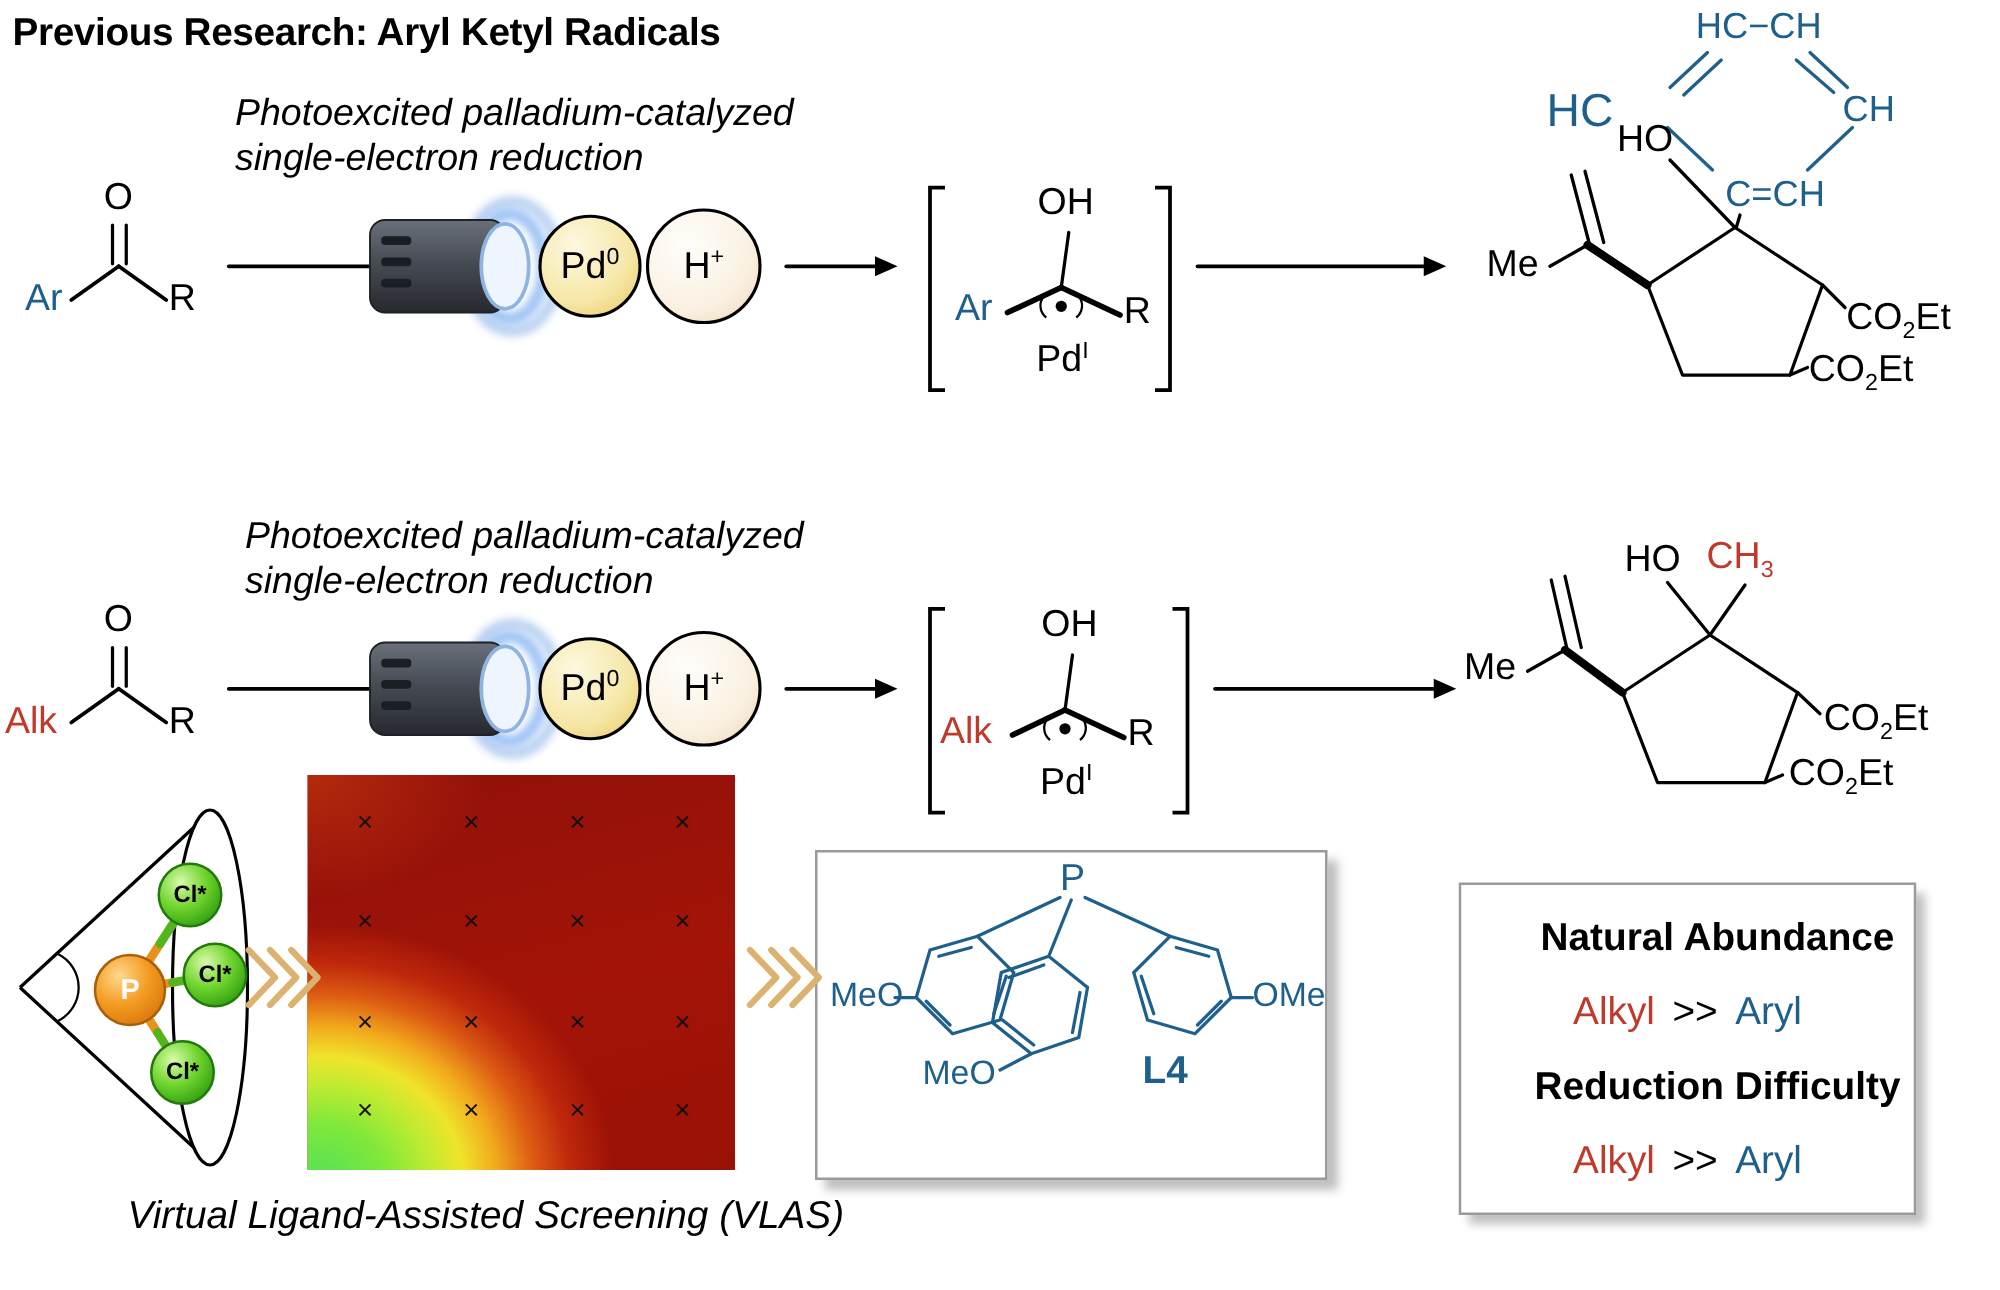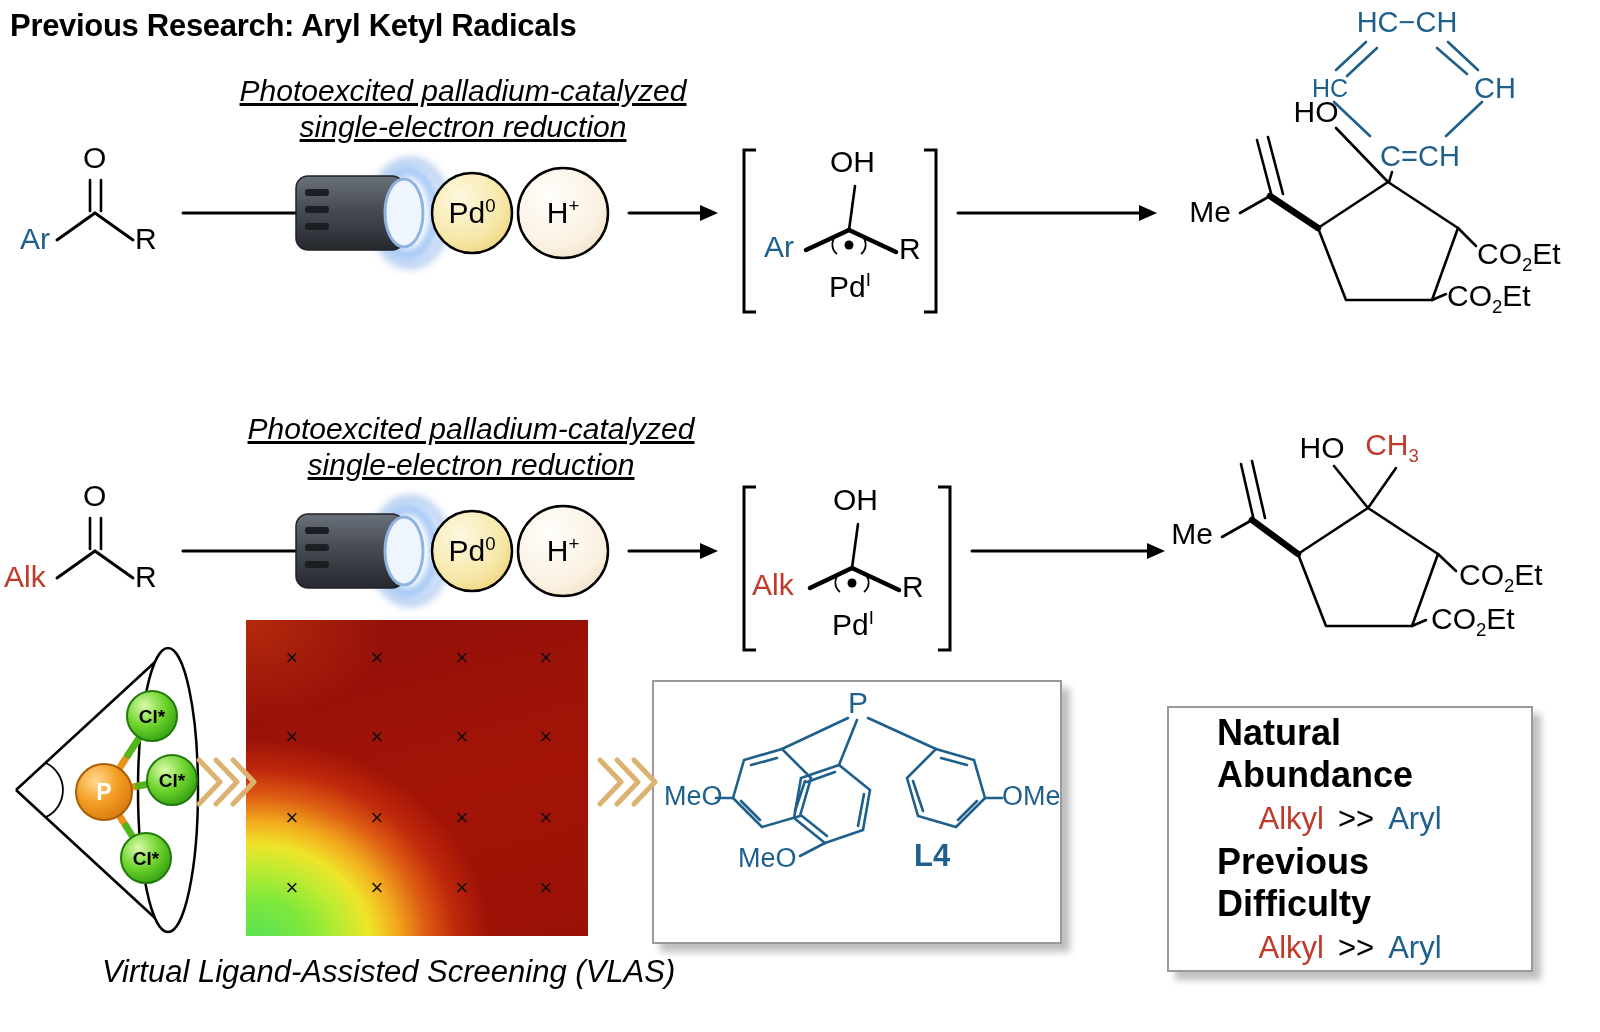--- a/index.html
+++ b/index.html
@@ -5,21 +5,21 @@
   html,body{margin:0;padding:0;background:#fff;}
   #fig{position:relative;width:1600px;height:1032px;background:#fff;
        font-family:"Liberation Sans","DejaVu Sans",sans-serif;overflow:hidden;}
   .boxlayer,.labellayer{position:absolute;left:0;top:0;width:1600px;height:854px;}
   .boxlayer{z-index:1;}
   svg.layer{position:absolute;left:0;top:0;z-index:2;pointer-events:none;}
   .labellayer{z-index:3;pointer-events:none;}
   .lbl{position:absolute;white-space:nowrap;line-height:1;font-size:30px;color:#000;}
   .ctr{transform:translate(-50%,-50%);}
   .title{font-size:31px;font-weight:bold;letter-spacing:-0.3px;}
-  .capt{font-size:30px;font-style:italic;text-align:center;width:550px;text-decoration:underline;}
+  .capt{font-size:30px;font-style:italic;width:550px;}
   .i{font-style:italic;}
   .b{font-weight:bold;}
   .blue{color:var(--aryl-blue,#1e5f8c);}
   .red{color:var(--alkyl-red,#c0392b);}
   sup{font-size:0.62em;}
   sub{font-size:0.62em;}
   
   .bond{stroke:#000;stroke-width:3;stroke-linecap:round;}
   .bond2{stroke:#000;stroke-width:2.6;stroke-linecap:round;}
   .bondb{stroke:#000;stroke-width:4.5;stroke-linecap:round;}
@@ -32,21 +32,21 @@
   .glow1{stroke:#7fb0f2;stroke-width:9;fill:none;opacity:.85;filter:url(#blur);}
   .glow2{stroke:#3e7fd8;stroke-width:6;fill:none;opacity:.5;filter:url(#blur);}
   .cline{stroke:#000;stroke-width:2.6;}
   .bOr{stroke:#e8921c;stroke-width:7;stroke-linecap:round;}
   .bGr{stroke:#54b41c;stroke-width:7;stroke-linecap:round;}
   .arrowhead{fill:#000;}
   
   .panel{position:absolute;background:#fff;border:2.5px solid #9a9a9a;
          box-shadow:8px 8px 7px rgba(0,0,0,0.25);box-sizing:border-box;}
   #compareBox{display:flex;flex-direction:column;justify-content:space-evenly;align-items:center;}
-  .cmp-h{font-size:36px;font-weight:bold;color:#000;margin-left:48px;}
+  .cmp-h{font-size:31px;font-weight:bold;color:#000;margin-left:48px;}
   .cmp-line{display:flex;gap:14px;font-size:31px;align-items:baseline;}
   
   .heatmap{position:absolute;left:246px;top:620px;width:342px;height:316px;
     background:
       radial-gradient(ellipse 78% 74% at 3% 103%, #52e158 0%, #80e83b 20%, #beeb31 33%, #efe42a 43%, #f2aa1d 53%, #dd5c13 64%, #bf280b 75%, rgba(156,17,6,0) 88%),
       radial-gradient(ellipse 60% 45% at 0% 0%, rgba(224,74,16,0.45) 0%, rgba(224,74,16,0) 70%),
       linear-gradient(165deg, #90100a 0%, #a31407 55%, #9a1106 100%);}
   .hx{position:absolute;transform:translate(-50%,-50%);font-size:22px;color:#111;}
 </style>
 </head>
@@ -76,21 +76,21 @@
 
     <div class="panel" style="left:652px;top:680px;width:410px;height:264px;"></div>
 
     <div class="panel" id="compareBox" style="left:1167px;top:706px;width:366px;height:266px;">
       <div class="cmp-h">Natural Abundance</div>
       <div class="cmp-line">
         <span class="red">Alkyl</span>
         <span>&gt;&gt;</span>
         <span class="blue">Aryl</span>
       </div>
-      <div class="cmp-h">Previous Difficulty</div>
+      <div class="cmp-h">Reduction Difficulty</div>
       <div class="cmp-line">
         <span class="red">Alkyl</span>
         <span>&gt;&gt;</span>
         <span class="blue">Aryl</span>
       </div>
     </div>
   </div>
 
   <svg class="layer" width="1600" height="1032" viewBox="0 0 1600 1032">
     <defs>
@@ -294,21 +294,21 @@
     <div class="lbl" style="left:83px;top:143px">O</div>
     <div class="lbl blue" style="left:20px;top:224px">Ar</div>
     <div class="lbl" style="left:135px;top:224px">R</div>
     <div class="lbl ctr" style="left:472px;top:212px"><span>Pd</span><sup>0</sup></div>
     <div class="lbl ctr" style="left:563px;top:212px"><span>H</span><sup>+</sup></div>
     <div class="lbl" style="left:830px;top:147px">OH</div>
     <div class="lbl blue" style="left:764px;top:232px">Ar</div>
     <div class="lbl" style="left:899px;top:234px">R</div>
     <div class="lbl" style="left:829px;top:271px"><span>Pd</span><sup>I</sup></div>
     <div class="lbl ctr blue" style="left:1407px;top:22px;font-size:29px">HC−CH</div>
-    <div class="lbl ctr blue" style="left:1330px;top:88px;font-size:25px">HC</div>
+    <div class="lbl ctr blue" style="left:1264px;top:88px;font-size:37px">HC</div>
     <div class="lbl ctr blue" style="left:1495px;top:88px;font-size:29px">CH</div>
     <div class="lbl ctr blue" style="left:1420px;top:156px;font-size:29px">C=CH</div>
     <div class="lbl ctr" style="left:1316px;top:112px">HO</div>
     <div class="lbl ctr" style="left:1210px;top:212px">Me</div>
     <div class="lbl" style="left:1477px;top:239px"><span>CO</span><sub>2</sub><span>Et</span></div>
     <div class="lbl" style="left:1447px;top:281px"><span>CO</span><sub>2</sub><span>Et</span></div>
 
     <div class="lbl capt" style="left:196px;top:414px">Photoexcited palladium-catalyzed</div>
     <div class="lbl capt" style="left:196px;top:450px">single-electron reduction</div>
     <div class="lbl" style="left:83px;top:481px">O</div>

